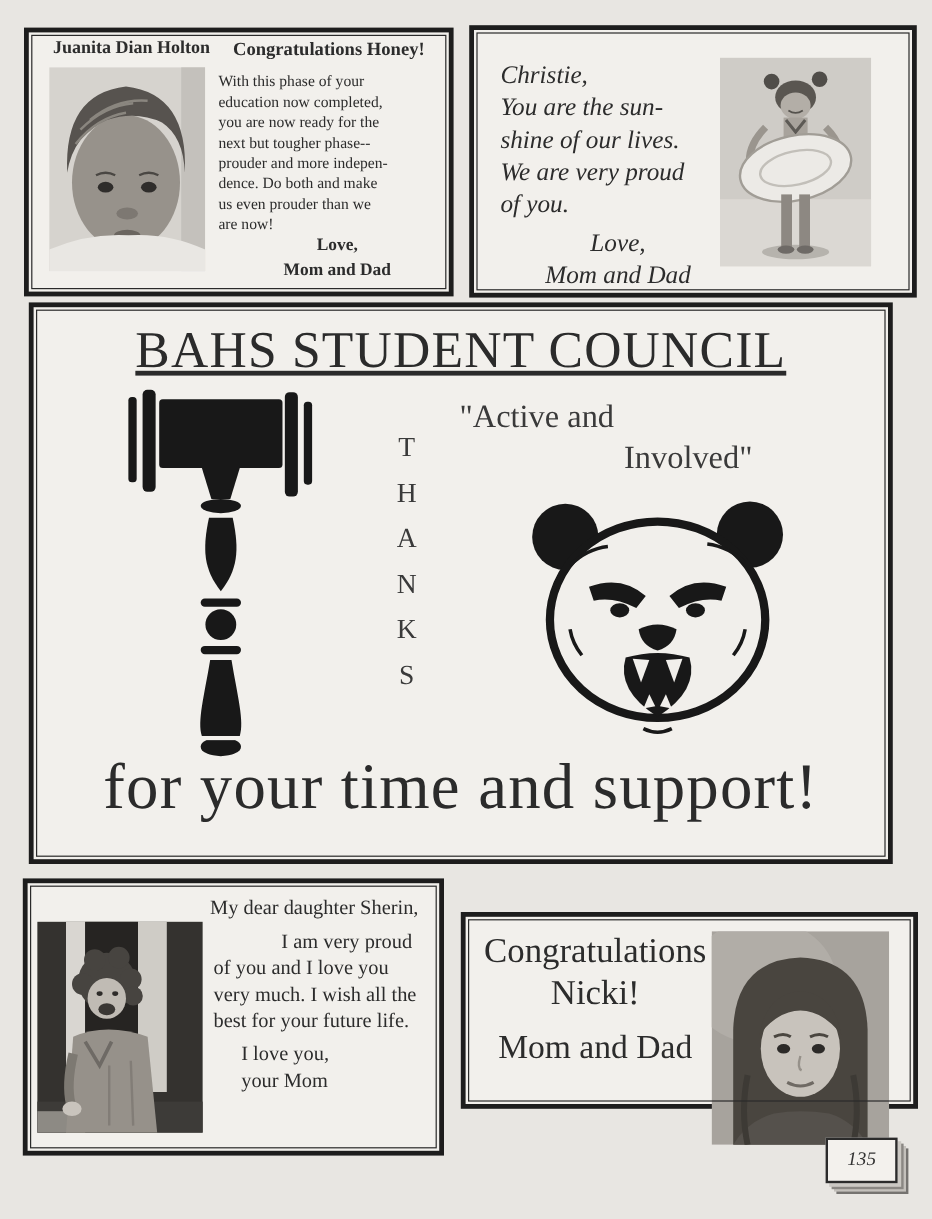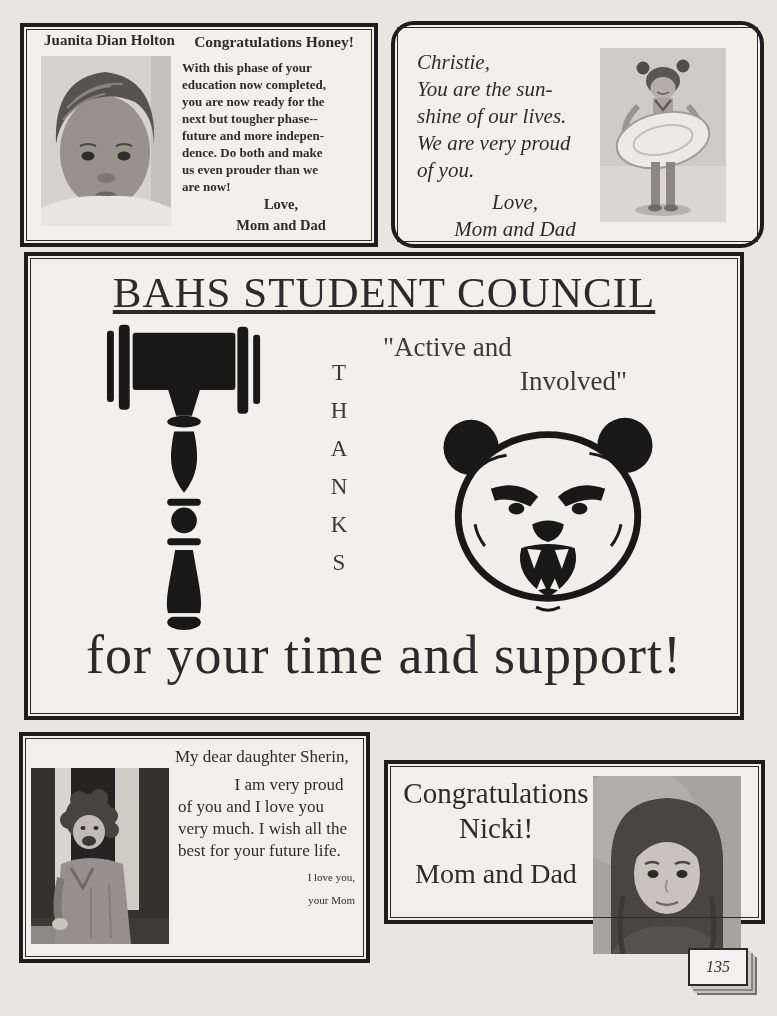--- a/index.html
+++ b/index.html
@@ -16,21 +16,21 @@
     content:"";position:absolute;inset:2px;border:1px solid #2a2a2a;pointer-events:none;
   }
   .abs{position:absolute;}
   .photo-frame{line-height:0;}
   .photo-frame svg{display:block;}
 
   
   .tl-name{left:8px;top:5px;width:155px;text-align:center;font-weight:bold;font-size:15px;white-space:nowrap;}
   .tl-photo{left:17px;top:29px;}
   .tl-title{left:152px;top:6px;width:196px;text-align:center;font-weight:bold;font-size:15.5px;white-space:nowrap;}
-  .tl-body{left:158px;top:32px;width:190px;font-weight:bold;font-size:13px;line-height:17px;}
+  .tl-body{left:158px;top:32px;width:190px;font-weight:normal;font-size:13px;line-height:17px;}
   .tl-signoff{left:168px;top:167px;width:178px;text-align:center;font-weight:bold;font-size:14.5px;line-height:21px;}
 
   
   .tr-text{left:22px;top:24px;font-style:italic;font-size:21px;line-height:27px;}
   .tr-signoff{left:22px;top:164px;width:196px;text-align:center;font-style:italic;font-size:21px;line-height:27px;}
   .tr-photo{left:205px;top:23px;}
 
   
   .c-title{left:0;top:12px;width:100%;text-align:center;font-size:43px;letter-spacing:1px;color:#2b2b2b;white-space:nowrap;text-decoration:underline;}
   .c-gavel{left:77px;top:66px;}
@@ -39,21 +39,21 @@
   .c-quote1{left:355px;top:76px;font-size:27px;color:#3a3a3a;white-space:nowrap;}
   .c-quote2{left:492px;top:110px;font-size:27px;color:#3a3a3a;white-space:nowrap;}
   .c-bear{left:400px;top:152px;}
   .c-footer{left:0;top:368px;width:100%;text-align:center;font-size:54px;letter-spacing:1px;color:#2b2b2b;white-space:nowrap;}
 
   
   .bl-photo{left:8px;top:32px;}
   .bl-salutation{left:152px;top:11px;font-size:17px;white-space:nowrap;}
   .bl-body{left:155px;top:38px;width:192px;font-size:17px;line-height:22px;}
   .bl-body .indent{padding-left:30px;text-align:center;}
-  .bl-signoff{left:160px;top:130px;width:172px;text-align:right;font-size:11px;line-height:23px;}
+  .bl-signoff{left:178px;top:130px;width:172px;text-align:left;font-size:17px;line-height:23px;}
 
   
   .br-greeting{left:0;top:12px;width:216px;text-align:center;font-size:29px;line-height:35px;}
   .br-from{left:2px;top:94px;width:212px;text-align:center;font-size:28px;white-space:nowrap;}
   .br-photo{left:205px;top:12px;}
 
   
   .page-tab{
     position:absolute;left:688px;top:948px;width:60px;height:38px;z-index:6;
     background:#f3f1ed;border:2px solid #2b2b2b;box-sizing:border-box;
@@ -84,32 +84,32 @@
       <ellipse cx="65" cy="140" rx="11" ry="4.5" fill="#6b6660"></ellipse>
       <path d="M0 152 Q32 138 66 140 Q100 138 130 152 L130 170 L0 170 Z" fill="#e9e7e3"></path>
     </svg>
   </div>
   <div class="abs tl-title">Congratulations Honey!</div>
   <div class="abs tl-body">
     <div>With this phase of your</div>
     <div>education now completed,</div>
     <div>you are now ready for the</div>
     <div>next but tougher phase--</div>
-    <div>future and more indepen-</div>
+    <div>prouder and more indepen-</div>
     <div>dence.  Do both and make</div>
     <div>us even prouder than we</div>
     <div>are now!</div>
   </div>
   <div class="abs tl-signoff">
     <div>Love,</div>
     <div>Mom and Dad</div>
   </div>
 </section>
 
-<section class="box" style="left:391px;top:21px;width:373px;height:227px;border-radius:23px;">
+<section class="box" style="left:391px;top:21px;width:373px;height:227px;">
   <div class="abs tr-text">
     <div>Christie,</div>
     <div>You are the sun-</div>
     <div>shine of our lives.</div>
     <div>We are very proud</div>
     <div>of you.</div>
   </div>
   <div class="abs tr-signoff">
     <div>Love,</div>
     <div>Mom and Dad</div>

